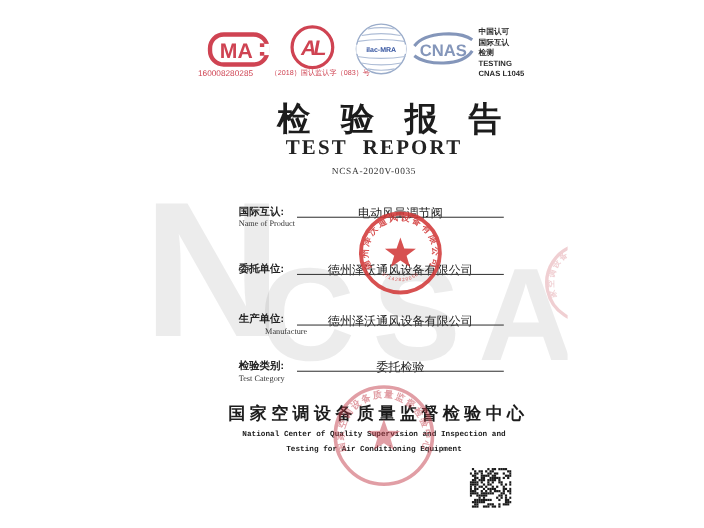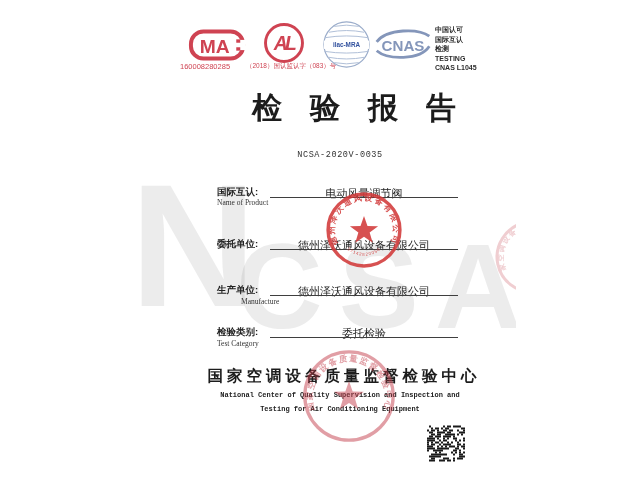--- a/index.html
+++ b/index.html
@@ -11,21 +11,21 @@
 
   
   .logo{position:absolute;}
   .red-caption{position:absolute;color:#cf4352;font-size:7px;text-align:left;white-space:nowrap;}
   .accr{position:absolute;left:307px;top:25px;font-size:7px;line-height:9.6px;font-weight:bold;color:#2d2d2d;}
 
   
   .title-cn{top:88px;font-size:30px;font-weight:700;letter-spacing:28px;padding-left:28px;color:#1c1c1c;}
   .title-en{top:124px;font-family:"Liberation Serif",serif;font-size:19px;font-weight:700;
             letter-spacing:2px;word-spacing:7px;color:#222;}
-  .report-no{top:150px;font-family:Liberation Mono, monospace;font-size:8.5px;letter-spacing:.6px;color:#333;}
+  .report-no{top:150px;font-family:Liberation Serif, serif;font-size:8.5px;letter-spacing:.6px;color:#333;}
 
   
   .wm{color:rgba(120,120,120,0.14);font-weight:700;line-height:1;pointer-events:none;}
   .wm-n{left:2px;top:158px;font-size:175px;}
   .wm-rest{left:108px;top:226px;font-size:120px;letter-spacing:16px;}
 
   
   .f-label{position:absolute;left:89px;font-size:9.5px;font-weight:600;color:#222;white-space:nowrap;}
   .f-en{position:absolute;left:89px;font-family:"Liberation Serif",serif;font-size:7.5px;color:#333;white-space:nowrap;}
   .f-line{position:absolute;left:142px;width:188px;height:0;border-bottom:1px solid #3f3f3f;}
@@ -87,20 +87,21 @@
 
     <div class="accr">
       <div>中国认可</div>
       <div>国际互认</div>
       <div>检测</div>
       <div>TESTING</div>
       <div>CNAS L1045</div>
     </div>
 
     <div class="abs centered title-cn">检验报告</div>
+    <div class="abs centered title-en">TEST REPORT</div>
     <div class="abs centered report-no">NCSA-2020V-0035</div>
 
     <div>
       <div class="f-label" style="top:186px;">国际互认:</div>
       <div class="f-en" style="top:198px;">Name of Product</div>
       <div class="f-value" style="top:186px;">电动风量调节阀</div>
       <div class="f-line" style="top:197px;"></div>
     </div>
     <div>
       <div class="f-label" style="top:238px;text-align:center;">委托单位:</div>

